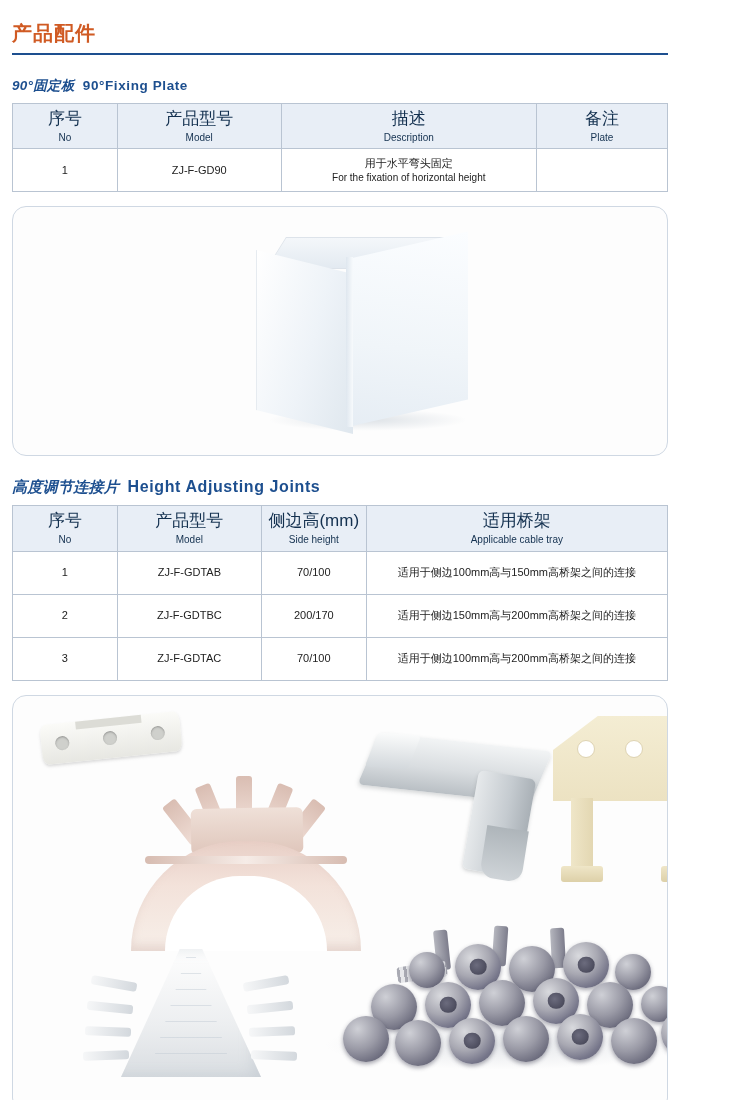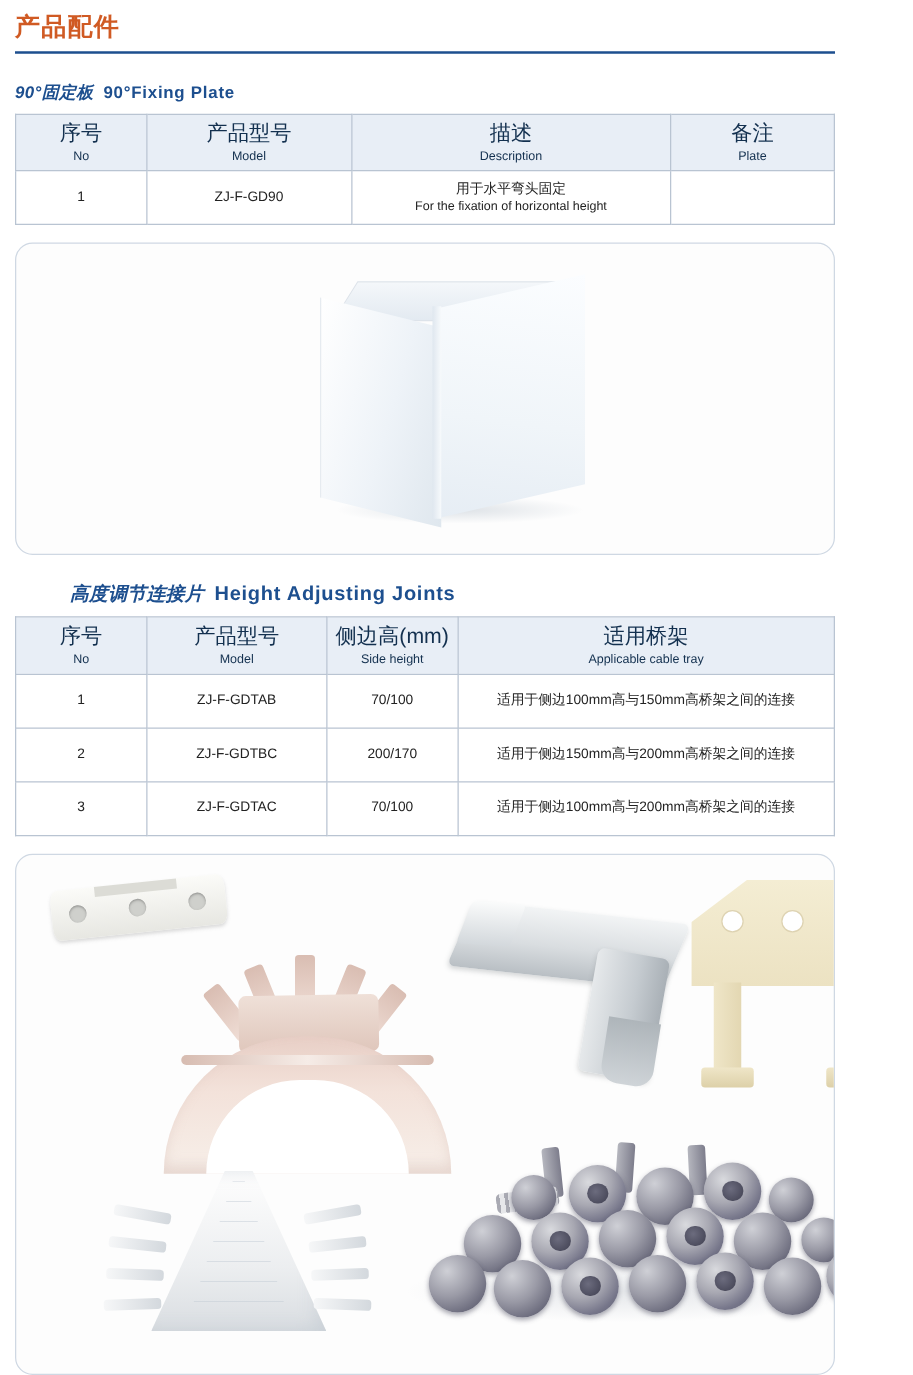--- a/index.html
+++ b/index.html
@@ -13,21 +13,21 @@
     font-family: "Liberation Sans", sans-serif;
     color: #1a1a1a;
     position: relative;
     overflow: hidden;
   }
   .page {
     width: 680px;
     height: 1100px;
     position: relative;
     box-sizing: border-box;
-    padding: 0 12px;
+    padding: 12px 12px;
   }
 
   
   .page-header {
     padding-top: 8px;
     display: flex;
     align-items: baseline;
     gap: 6px;
     border-bottom: 2px solid #1d4f8f;
     padding-bottom: 6px;
@@ -51,21 +51,20 @@
     margin-bottom: 8px;
     font-size: 13.5px;
     font-weight: bold;
     color: #1d4f8f;
     letter-spacing: 0.3px;
   }
   .section-title .cn { margin-right: 4px; font-style: italic; }
   .section-title .en { letter-spacing: 0.6px; }
   .section-title.large {
     font-size: 15px;
-    margin-left: 44px;
   }
   .section-title.large .en { font-size: 16px; }
 
   
   table.spec {
     width: 100%;
     border-collapse: collapse;
     font-size: 11px;
     table-layout: fixed;
   }

